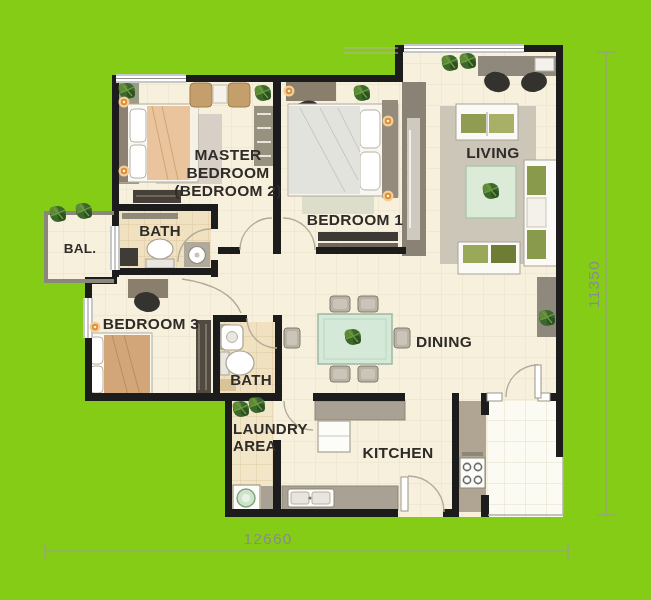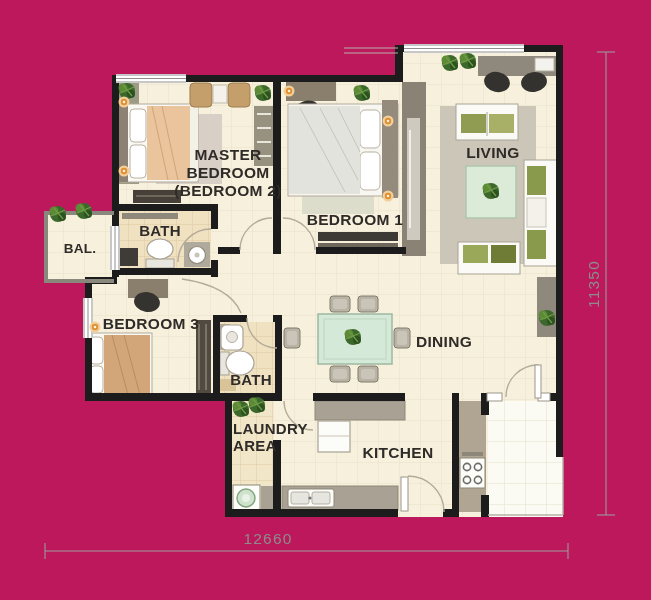--- a/index.html
+++ b/index.html
@@ -1,16 +1,16 @@
 <!DOCTYPE html>
 <html><head>
 <meta charset="utf-8">
 <style>
   html,body{margin:0;padding:0;background:#ffffff;width:651px;height:600px;overflow:hidden;}
-  .canvas{position:relative;width:651px;height:600px;background:#be185d;font-family:"Liberation Sans",sans-serif;}
+  .canvas{position:relative;width:651px;height:600px;background:#84cc16;font-family:"Liberation Sans",sans-serif;}
   svg text{font-family:"Liberation Sans",sans-serif;}
   .room-label{font-weight:bold;fill:#2e2b28;letter-spacing:.3px;}
   .dim-label{fill:#8c8c8c;letter-spacing:1.2px;}
 </style>
 </head>
 <body>
 
 <div class="canvas">
 <svg width="651" height="600" viewBox="0 0 651 600">
   <defs>

